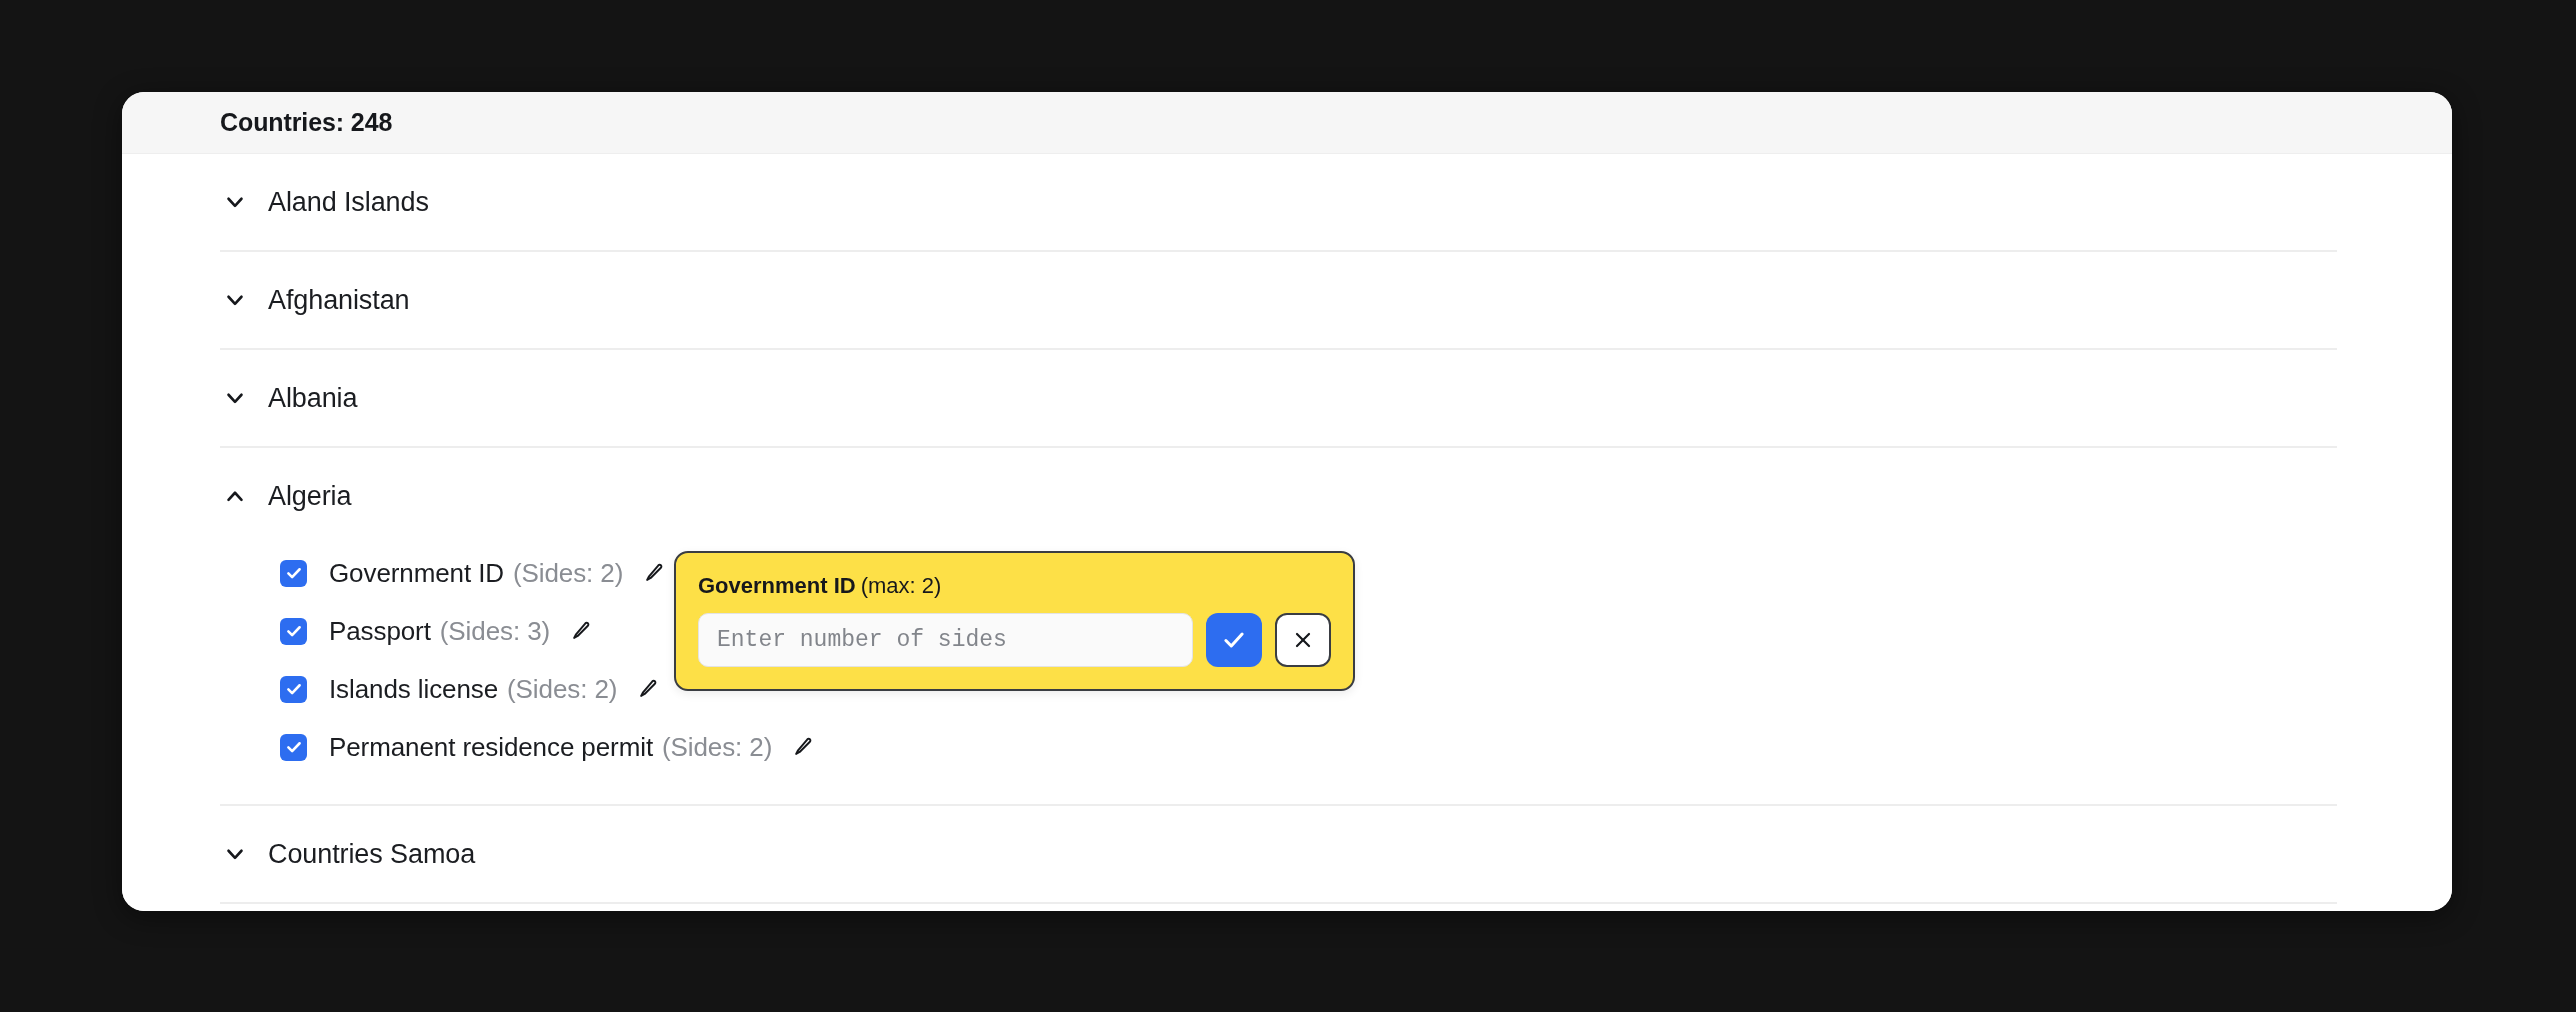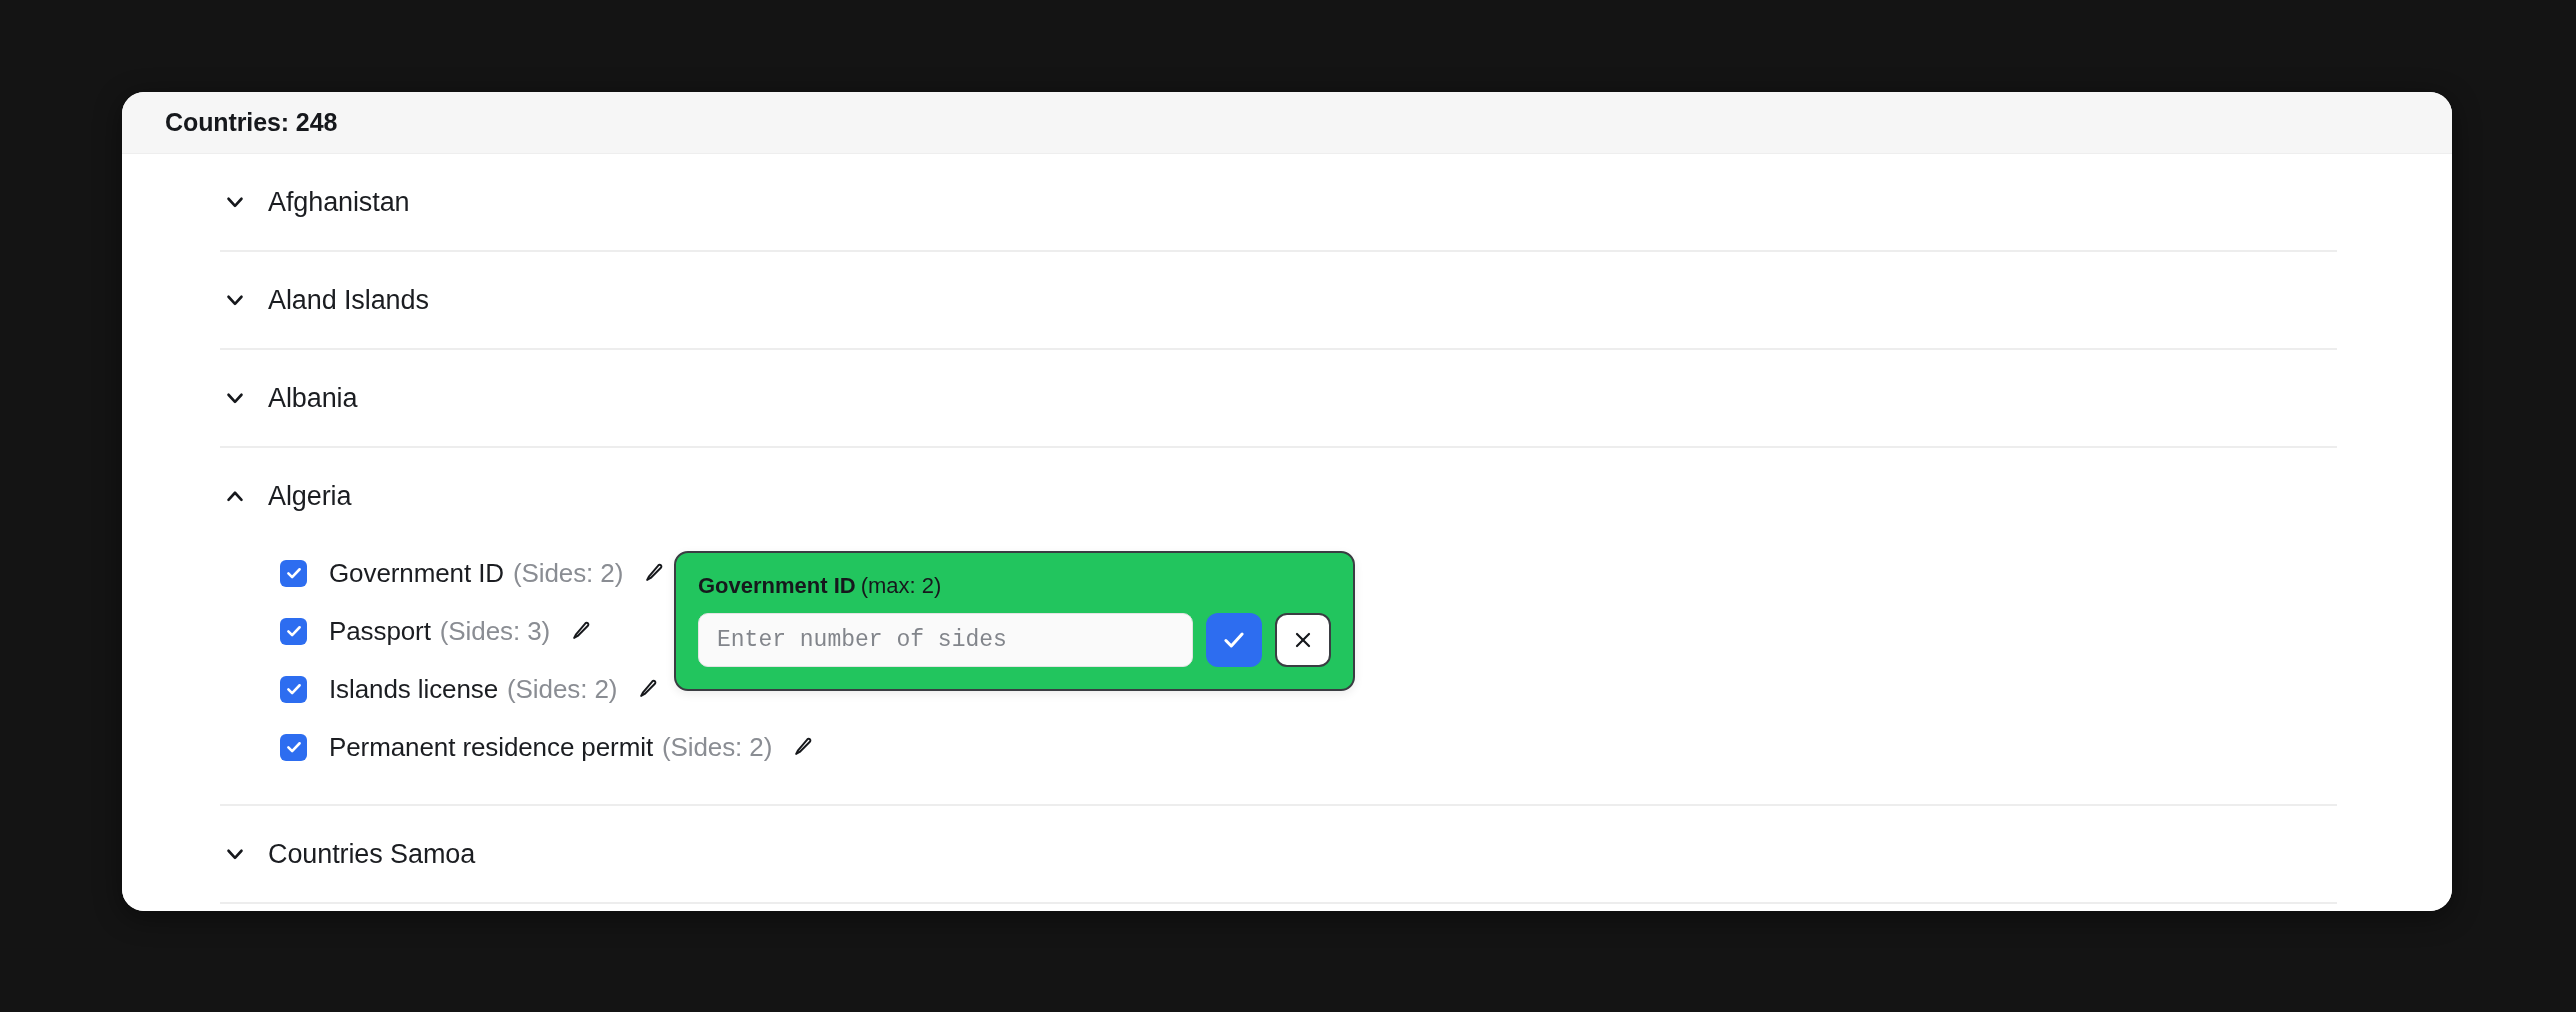--- a/index.html
+++ b/index.html
@@ -34,21 +34,21 @@
     box-shadow: 0 6px 28px rgba(0,0,0,0.45);
     overflow: hidden;
   }
 
   .card-header {
     height: 62px;
     background: #f6f6f6;
     border-bottom: 1px solid #eeeeee;
     display: flex;
     align-items: center;
-    padding-left: 43px;
+    padding-left: 98px;
   }
 
   .card-header-title {
     font-size: 25px;
     font-weight: bold;
     color: #16181c;
     letter-spacing: -0.1px;
   }
 
   .card-body {
@@ -149,21 +149,21 @@
     flex: 0 0 auto;
   }
   .edit-btn svg { display: block; }
 
   
   .popup {
     position: absolute;
     left: 552px;
     top: 397px;
     width: 681px;
-    background: #22c55e;
+    background: #fde047;
     border: 2px solid #3a3d42;
     border-radius: 14px;
     padding: 20px 22px 22px 22px;
     box-shadow: 0 3px 10px rgba(0,0,0,0.08);
   }
 
   .popup-title {
     font-size: 22px;
     color: #16181c;
     margin-bottom: 14px;
@@ -234,33 +234,33 @@
 
       <div class="country-list">
 
         <div class="country-block">
           <div class="country-row">
             <span class="chev">
               <svg width="26" height="26" viewBox="0 0 24 24" fill="none" stroke="#16181c" stroke-width="2.4" stroke-linecap="round" stroke-linejoin="round">
                 <polyline points="6 9 12 15.5 18 9"></polyline>
               </svg>
             </span>
+            <span class="country-name">Aland Islands</span>
+          </div>
+          <div class="divider"></div>
+        </div>
+
+        <div class="country-block">
+          <div class="country-row">
+            <span class="chev">
+              <svg width="26" height="26" viewBox="0 0 24 24" fill="none" stroke="#16181c" stroke-width="2.4" stroke-linecap="round" stroke-linejoin="round">
+                <polyline points="6 9 12 15.5 18 9"></polyline>
+              </svg>
+            </span>
             <span class="country-name">Afghanistan</span>
-          </div>
-          <div class="divider"></div>
-        </div>
-
-        <div class="country-block">
-          <div class="country-row">
-            <span class="chev">
-              <svg width="26" height="26" viewBox="0 0 24 24" fill="none" stroke="#16181c" stroke-width="2.4" stroke-linecap="round" stroke-linejoin="round">
-                <polyline points="6 9 12 15.5 18 9"></polyline>
-              </svg>
-            </span>
-            <span class="country-name">Aland Islands</span>
           </div>
           <div class="divider"></div>
         </div>
 
         <div class="country-block">
           <div class="country-row">
             <span class="chev">
               <svg width="26" height="26" viewBox="0 0 24 24" fill="none" stroke="#16181c" stroke-width="2.4" stroke-linecap="round" stroke-linejoin="round">
                 <polyline points="6 9 12 15.5 18 9"></polyline>
               </svg>

